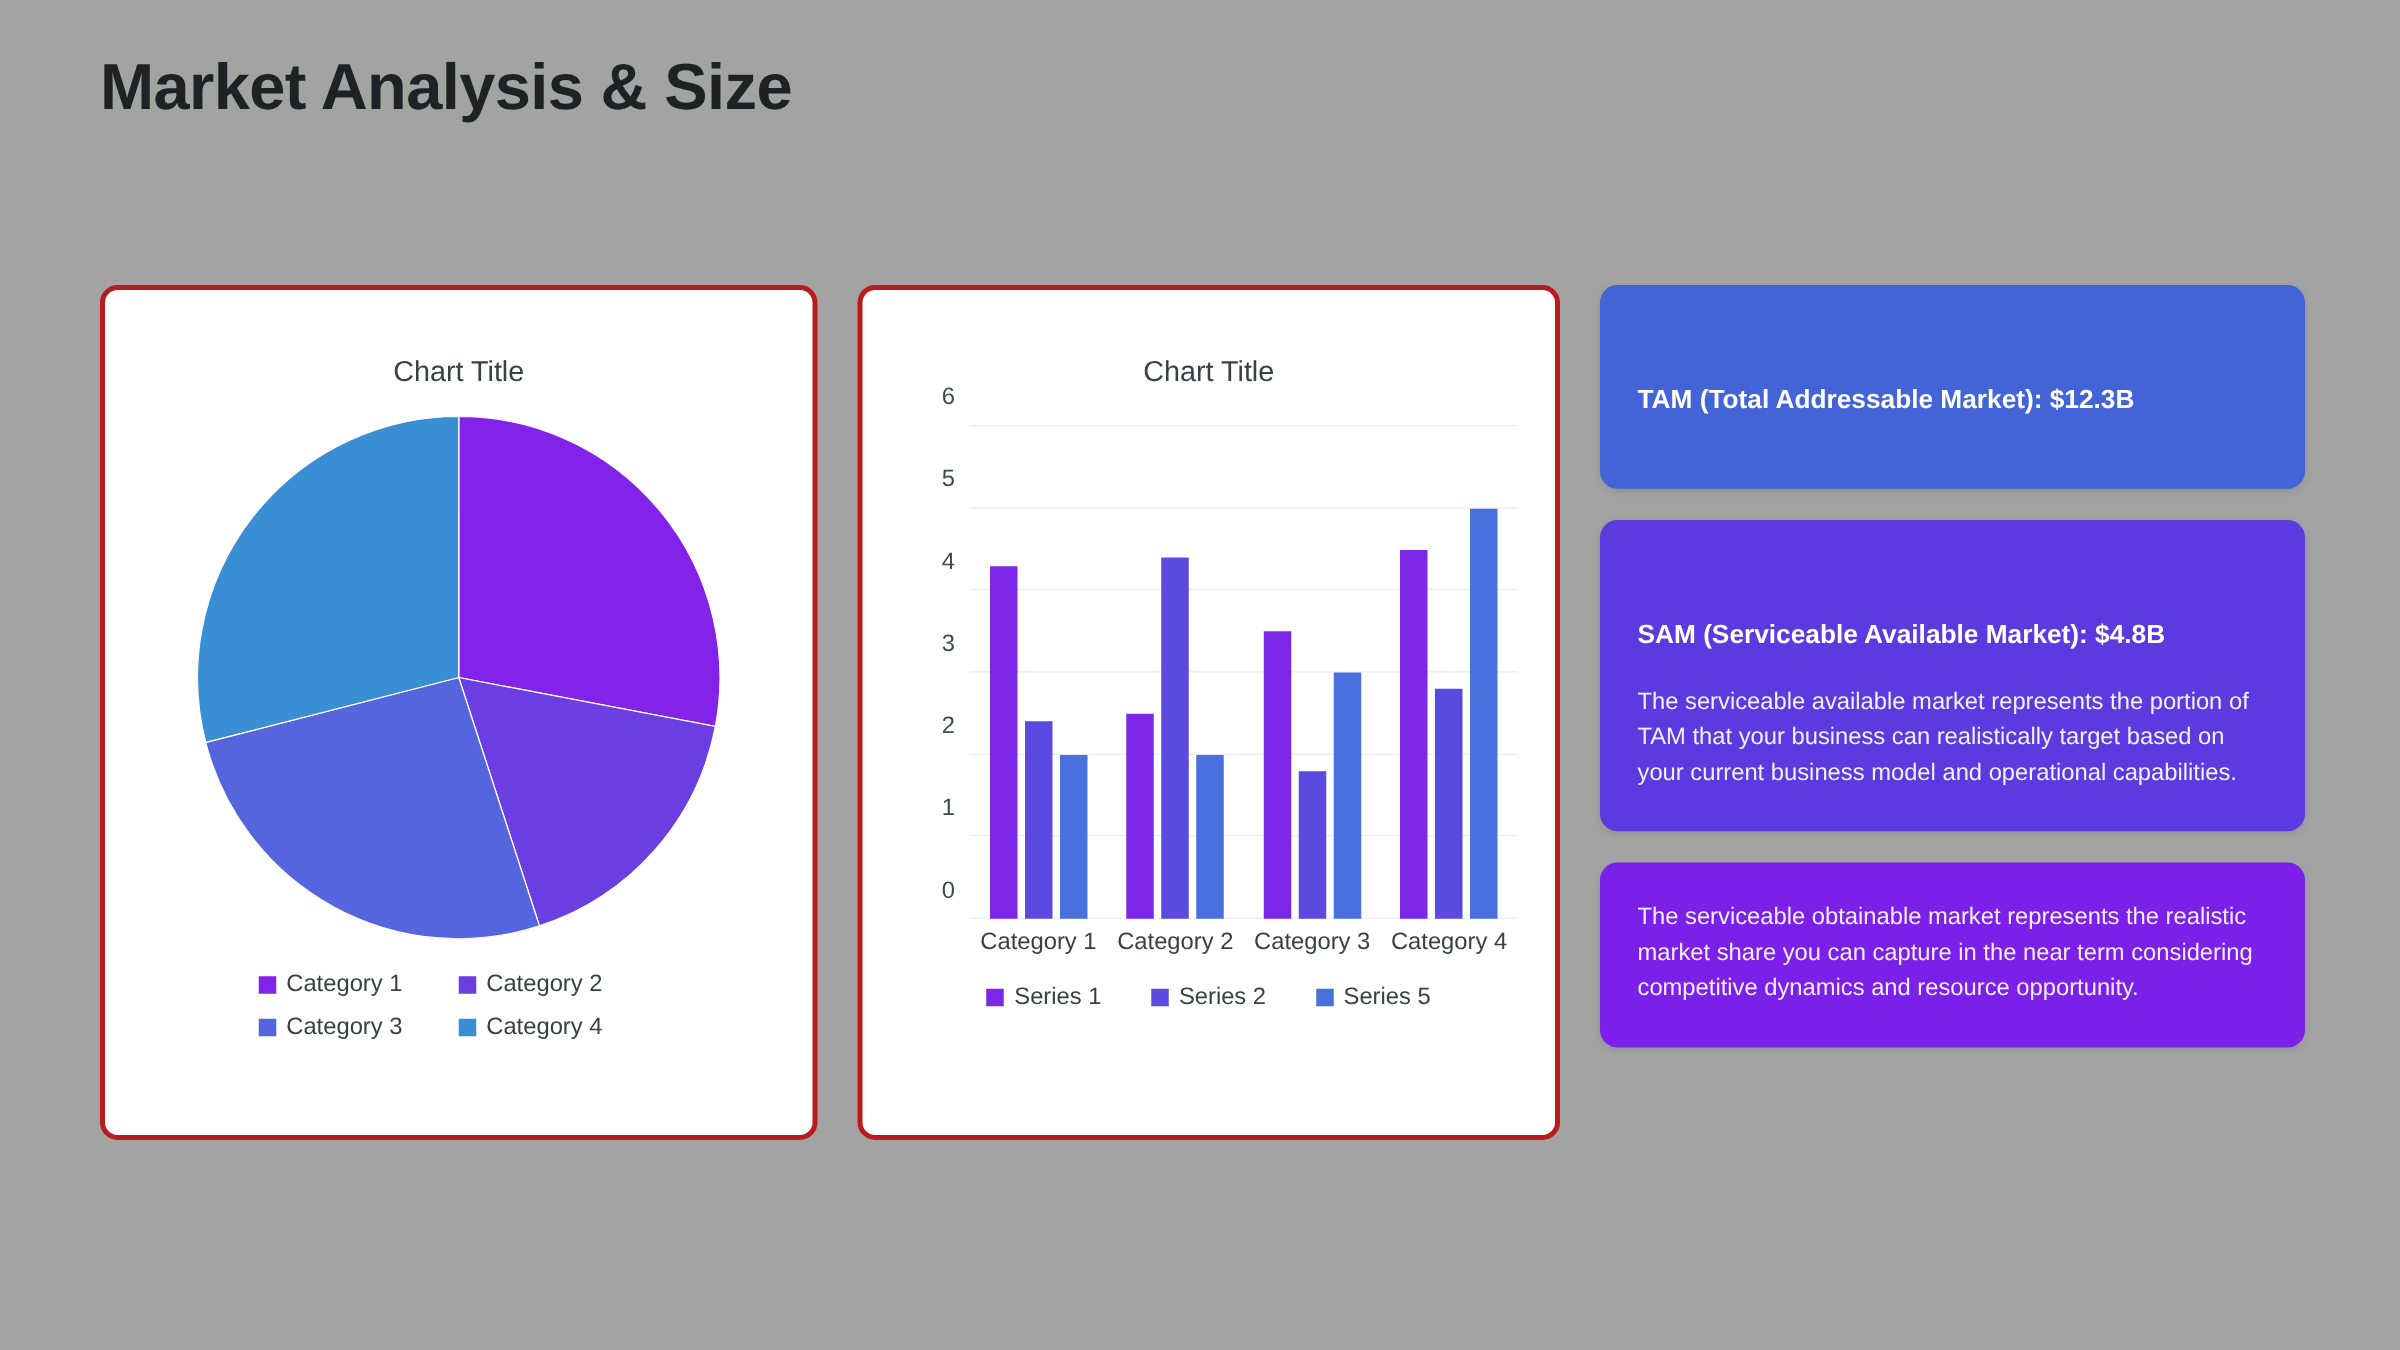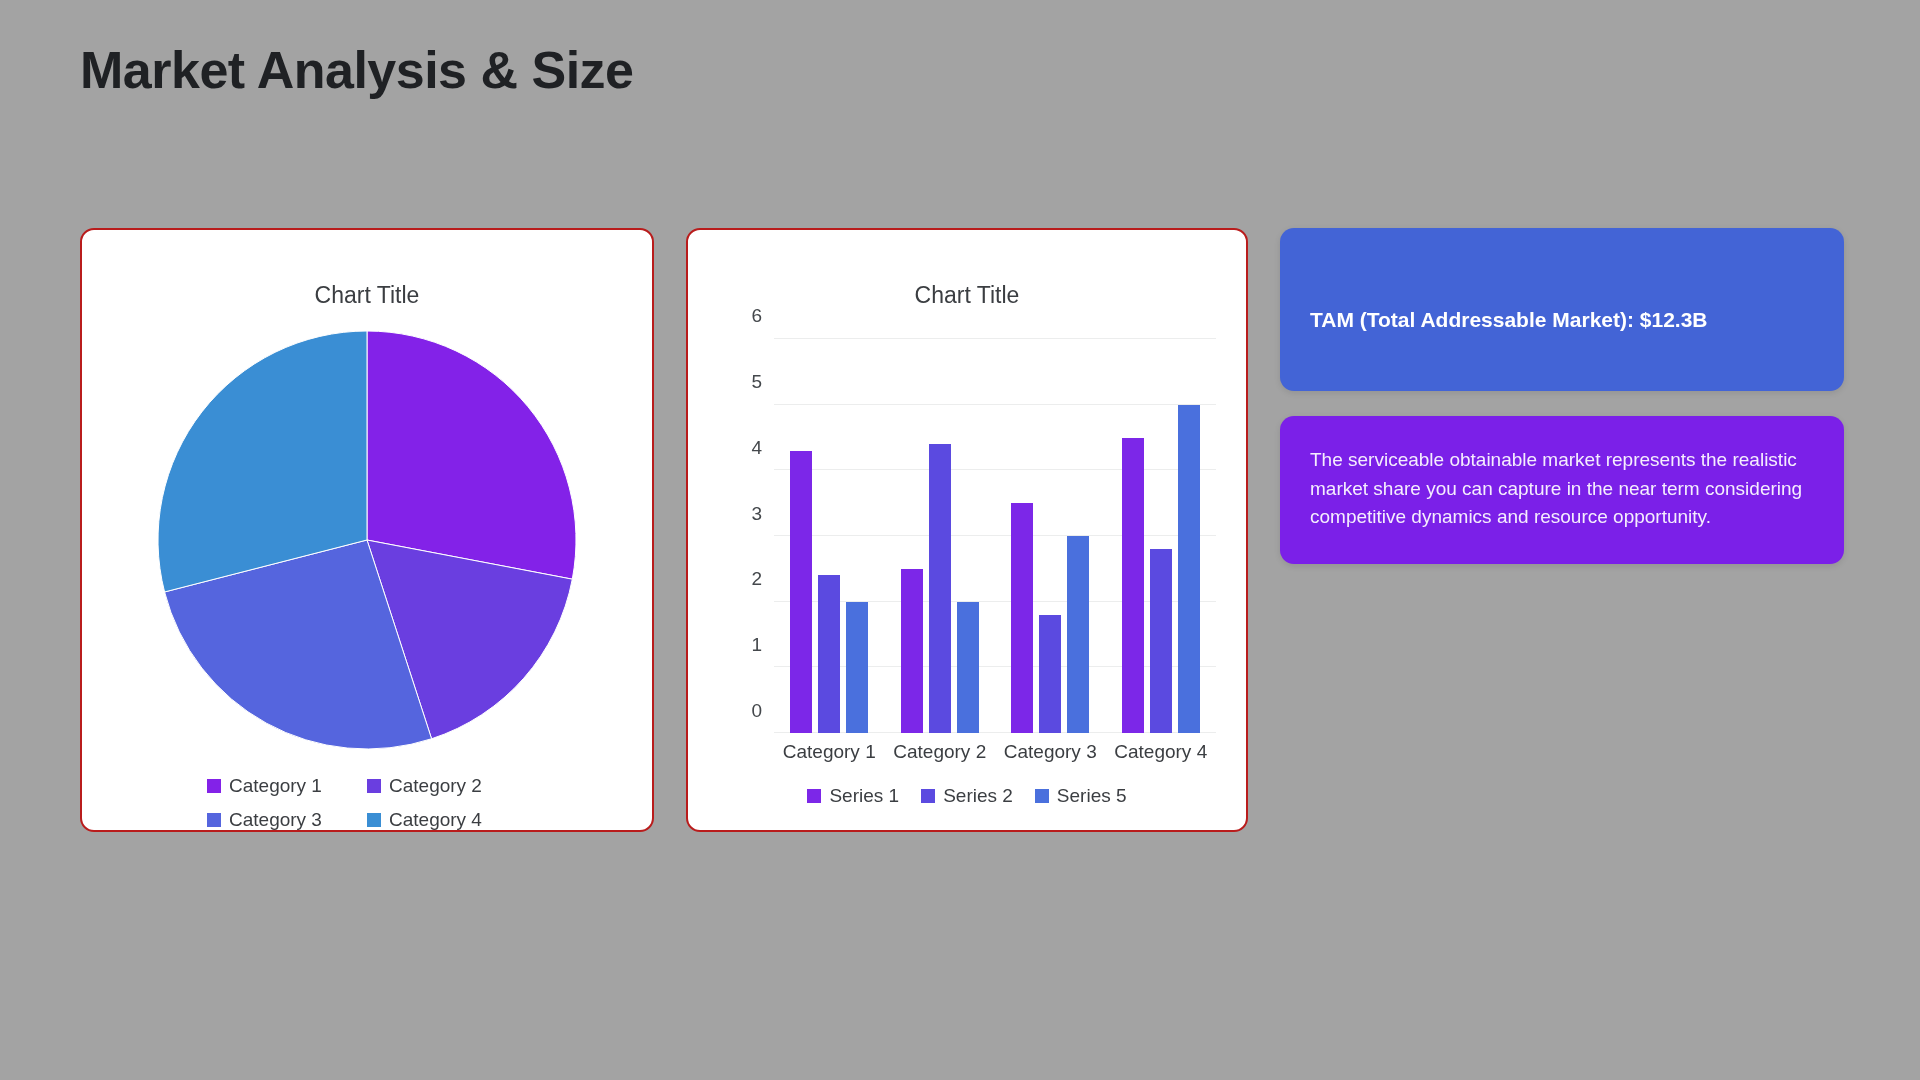--- a/index.html
+++ b/index.html
@@ -41,23 +41,23 @@
     top: 228px;
     width: 1764px;
     display: flex;
     gap: 32px;
     align-items: flex-start;
   }
 
   
   .chart-card {
     background: #ffffff;
-    border: 2px solid #b91c1c;
+    border: 4px solid #b91c1c;
     border-radius: 14px;
-    height: 604px;
+    height: 684px;
     position: relative;
     flex: 0 0 auto;
   }
   .chart-card.pie-card { width: 574px; }
   .chart-card.bar-card { width: 562px; }
 
   .chart-title {
     text-align: center;
     font-size: 23px;
     color: #3b3e42;
@@ -148,21 +148,21 @@
   }
   .xlabel {
     font-size: 19px;
     color: #3b3e42;
     white-space: nowrap;
     text-align: center;
   }
   .bar-legend {
     display: flex;
     justify-content: center;
-    gap: 22px;
+    gap: 40px;
     margin-top: 16px;
   }
 
   
   .info-col {
     flex: 1 1 auto;
     display: flex;
     flex-direction: column;
     gap: 25px;
   }
@@ -294,19 +294,23 @@
             <span class="legend-swatch" style="background: rgb(74, 112, 221);"></span>
             <span>Series 5</span>
           </div>
         </div>
     </div>
 
     <div class="info-col" id="info-col">
         <div class="info-card" style="background: rgb(67, 100, 214);">
           <div class="info-heading">TAM (Total Addressable Market): $12.3B</div>
         </div>
+        <div class="info-card" style="background: rgb(91, 58, 224);">
+          <div class="info-heading">SAM (Serviceable Available Market): $4.8B</div>
+          <div class="info-body">The serviceable available market represents the portion of TAM that your business can realistically target based on your current business model and operational capabilities.</div>
+        </div>
         <div class="info-card" style="background: rgb(123, 32, 232);">
           <div class="info-body">The serviceable obtainable market represents the realistic market share you can capture in the near term considering competitive dynamics and resource opportunity.</div>
         </div>
       </div>
 
   </div>
 </div>
 
 </body></html>

